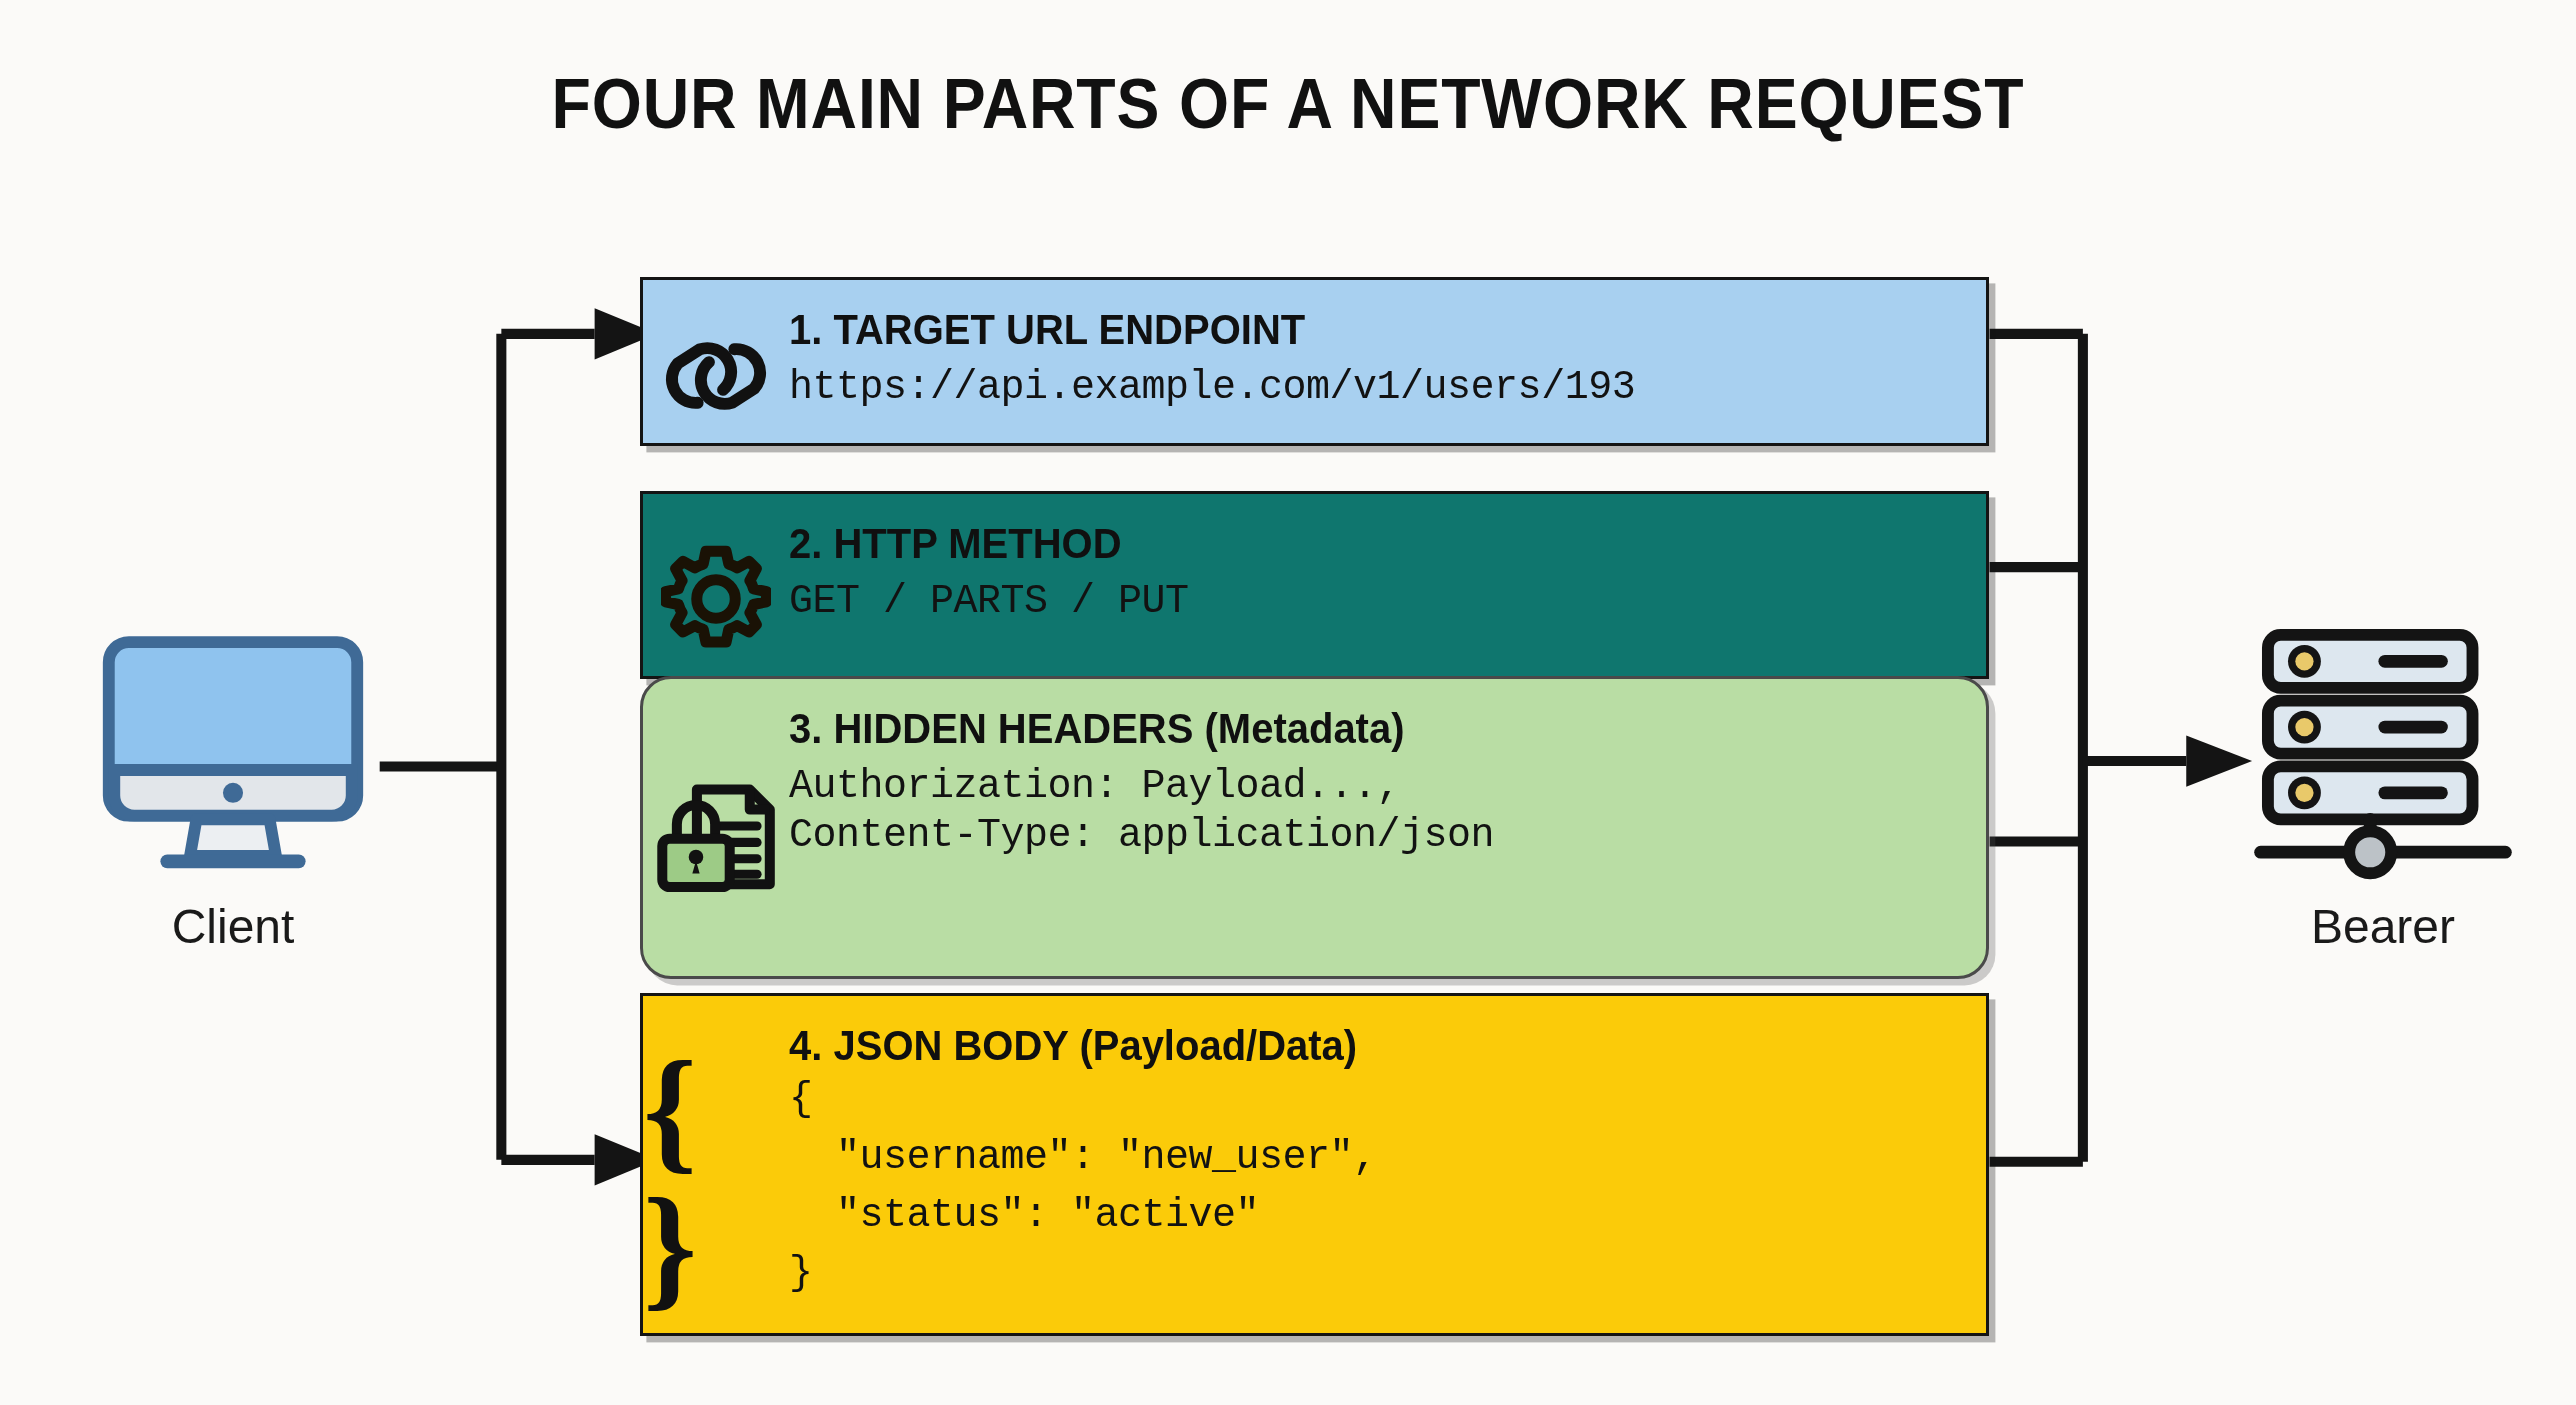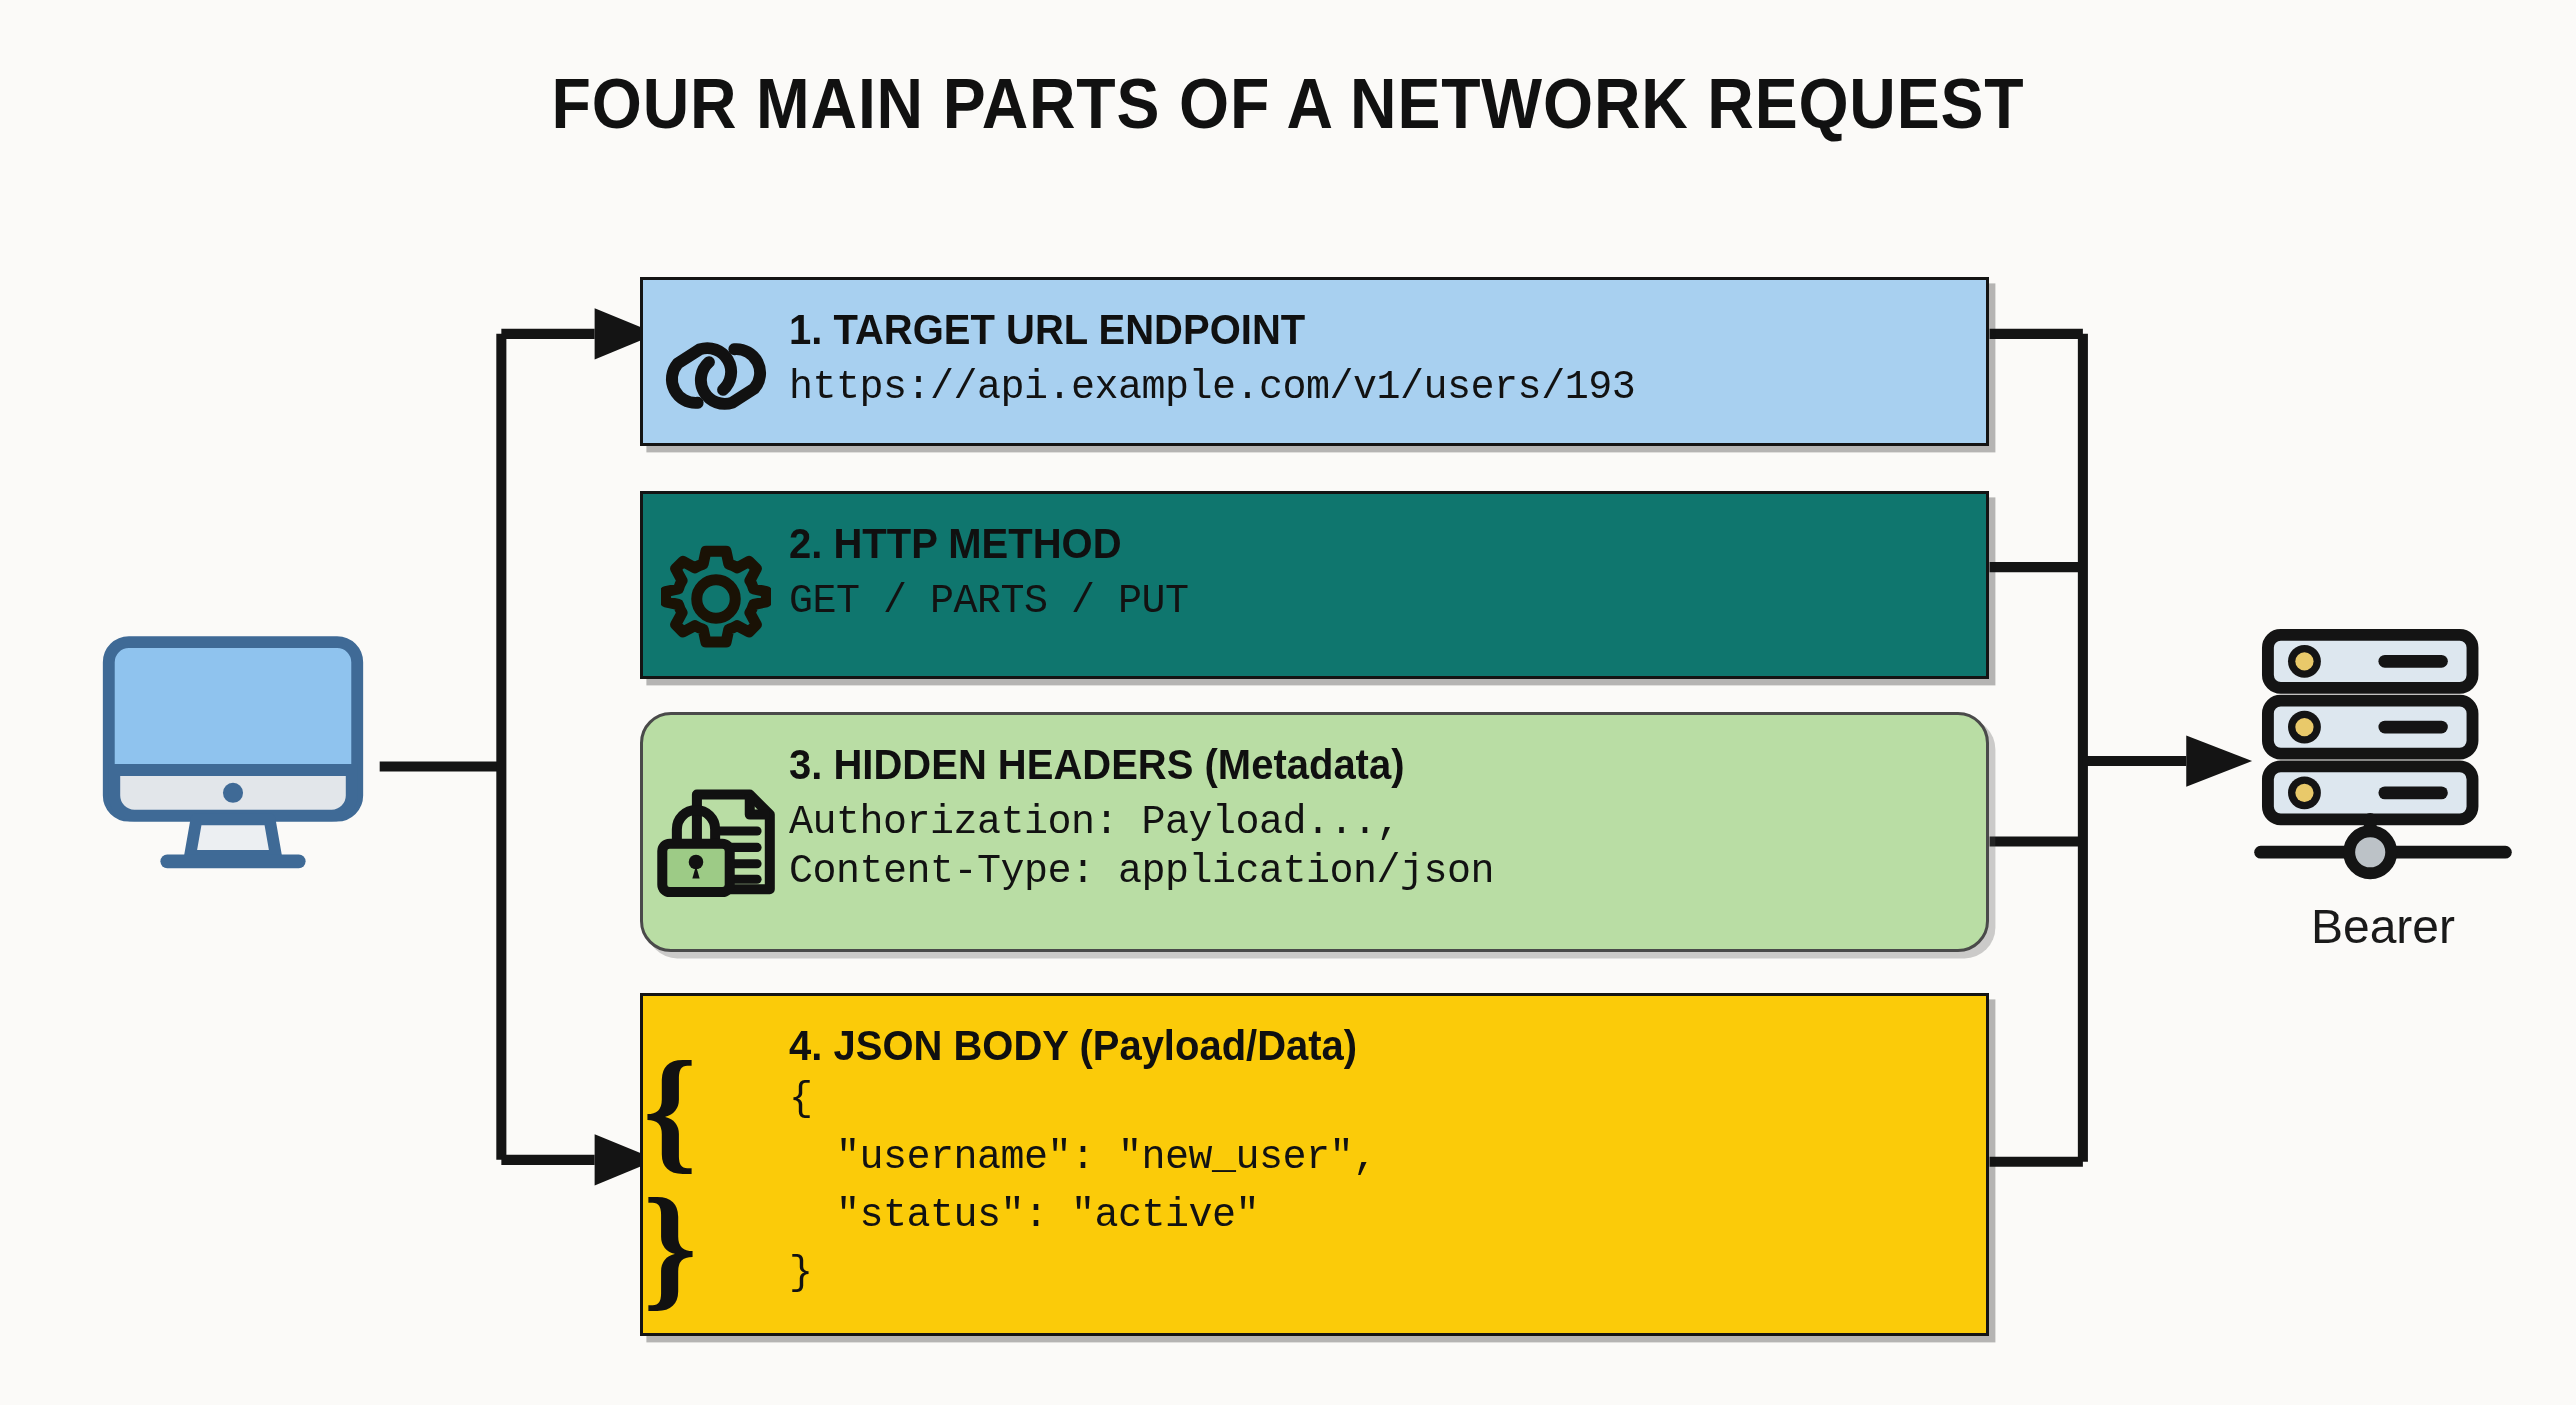--- a/index.html
+++ b/index.html
@@ -82,21 +82,21 @@
   
   #card-url{
     left:640px;top:277px;width:1349px;height:169px;
     background:#a8d0f0;
   }
   #card-method{
     left:640px;top:491px;width:1349px;height:188px;
     background:#0f766e;
   }
   #card-headers{
-    left:640px;top:712px;width:1349px;height:240px;
+    left:640px;top:676px;width:1349px;height:303px;
     background:#b9dda4;
     border-radius:31px;
     border-color:#4a4a4a;
     box-shadow:6.4px 6.4px 0 rgba(80,80,80,0.28);
   }
   #card-body-json{
     left:640px;top:993px;width:1349px;height:343px;
     background:#fbcb09;
   }
   #card-body-json .card-title{font-size:43px;}
@@ -148,20 +148,21 @@
   </svg>
 
   <div class="node" id="client-node">
     <svg width="274" height="256" viewBox="0 0 300 280">
       <rect x="14" y="12" width="272" height="190" rx="22" ry="22" fill="#8fc3ee" stroke="#3f6a96" stroke-width="13"></rect>
       <path d="M20,152 L280,152 L280,180 a22,22 0 0 1 -22,22 L42,202 a22,22 0 0 1 -22,-22 Z" fill="#e2e6ea" stroke="#3f6a96" stroke-width="13"></path>
       <circle cx="150" cy="177" r="11" fill="#3f6a96"></circle>
       <path d="M110,206 L103,246 L197,246 L190,206 Z" fill="#eceff2" stroke="#3f6a96" stroke-width="13" stroke-linejoin="round"></path>
       <line x1="78" y1="252" x2="222" y2="252" stroke="#3f6a96" stroke-width="15" stroke-linecap="round"></line>
     </svg>
+    <div class="node-label">Client</div>
   </div>
 
   <div class="node" id="server-node">
     <svg width="274" height="265" viewBox="0 0 300 290">
       <g stroke="#141414" stroke-width="13" stroke-linejoin="round">
         <rect x="24" y="14" width="224" height="58" rx="14" ry="14" fill="#dde7ef"></rect>
         <rect x="24" y="86" width="224" height="58" rx="14" ry="14" fill="#dde7ef"></rect>
         <rect x="24" y="158" width="224" height="58" rx="14" ry="14" fill="#dde7ef"></rect>
       </g>
       <circle cx="64" cy="43" r="18" fill="#141414"></circle>

